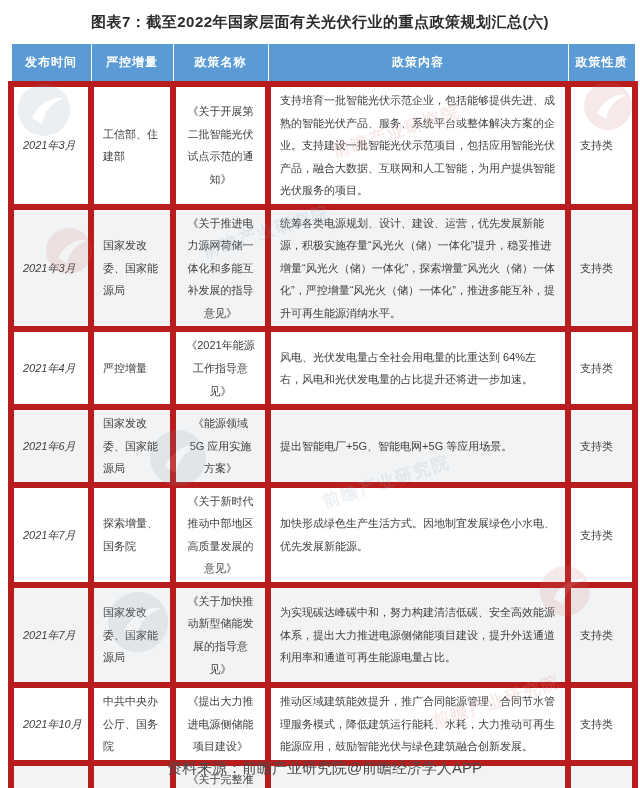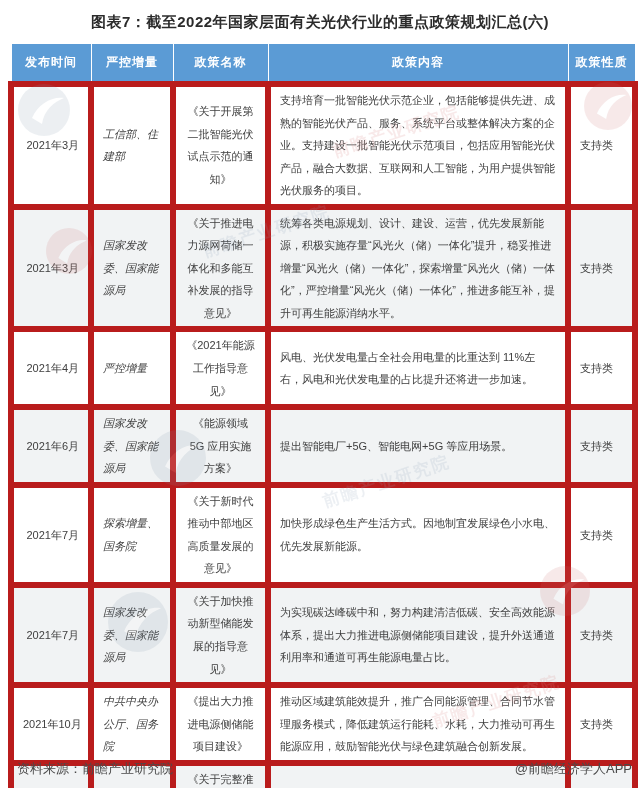--- a/index.html
+++ b/index.html
@@ -39,32 +39,32 @@
     letter-spacing: 1px;
   }
   table.policy td {
     border: 6px solid #b91c1c;
     padding: 2px 9px;
     vertical-align: middle;
     line-height: 2.05;
     color: #404040;
   }
   table.policy tbody tr:nth-child(even) td { background: var(--row-alt-bg, #f1f3f4); }
-  td.c-date { text-align: right; white-space: nowrap; }
-  td.c-dept { text-align: left; font-style: italic; }
+  td.c-date { text-align: left; white-space: nowrap; font-style: italic; }
+  td.c-dept { text-align: left; }
   td.c-name { text-align: center; }
   td.c-content { text-align: left; }
   td.c-nature { text-align: left; }
   .footer {
     position: absolute;
     left: 17px; right: 8px;
     bottom: 10px;
     display: flex;
-    justify-content: space-between;
-    font-size: 13px;
+    justify-content: center;
+    font-size: 15px;
     color: #4a4a4a;
   }
   
   .wm-layer {
     position: absolute;
     inset: 0;
     pointer-events: none;
     z-index: 5;
   }
   .wm-logo { position: absolute; opacity: 0.14; }
@@ -116,21 +116,21 @@
         <td class="c-date">2021年3月</td>
         <td class="c-dept">国家发改委、国家能源局</td>
         <td class="c-name">《关于推进电力源网荷储一体化和多能互补发展的指导意见》</td>
         <td class="c-content">统筹各类电源规划、设计、建设、运营，优先发展新能源，积极实施存量“风光火（储）一体化”提升，稳妥推进增量“风光火（储）一体化”，探索增量“风光火（储）一体化”，严控增量“风光火（储）一体化”，推进多能互补，提升可再生能源消纳水平。</td>
         <td class="c-nature">支持类</td>
       </tr>
       <tr>
         <td class="c-date">2021年4月</td>
         <td class="c-dept">严控增量</td>
         <td class="c-name">《2021年能源工作指导意见》</td>
-        <td class="c-content">风电、光伏发电量占全社会用电量的比重达到 11%左右，风电和光伏发电量的占比提升还将进一步加速。</td>
+        <td class="c-content">风电、光伏发电量占全社会用电量的比重达到 64%左右，风电和光伏发电量的占比提升还将进一步加速。</td>
         <td class="c-nature">支持类</td>
       </tr>
       <tr>
         <td class="c-date">2021年6月</td>
         <td class="c-dept">国家发改委、国家能源局</td>
         <td class="c-name">《能源领域 5G 应用实施方案》</td>
         <td class="c-content">提出智能电厂+5G、智能电网+5G 等应用场景。</td>
         <td class="c-nature">支持类</td>
       </tr>
       <tr>

